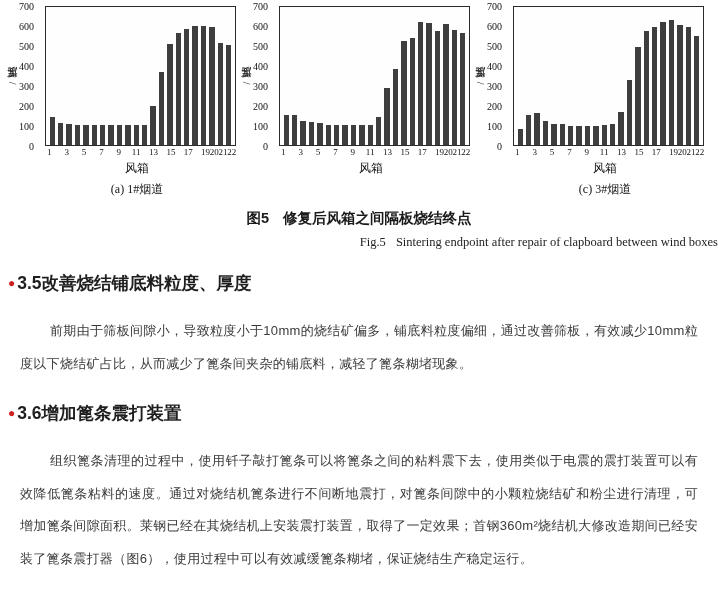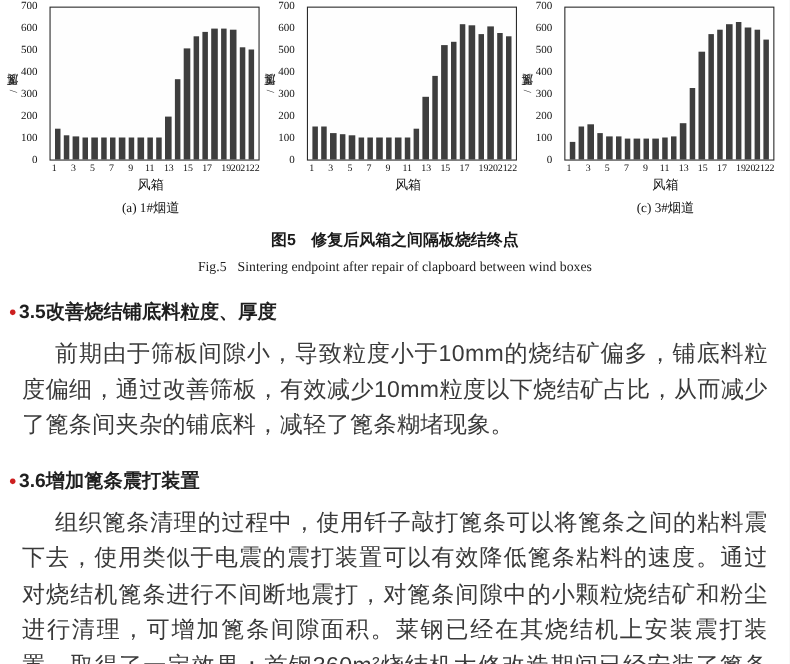--- a/index.html
+++ b/index.html
@@ -34,31 +34,31 @@
     font: 9px "Liberation Serif", serif; color: #111; }
   .xticks span { position: absolute; top: 1px; transform: translateX(-50%); }
   .xlabel { text-align: center; padding-left: 30px; margin-top: 3px;
     font: 12px "Liberation Serif", serif; color: #111; }
   .subcap { text-align: center; padding-left: 30px; margin-top: 4px;
     font: 12px "Liberation Serif", serif; color: #111; }
 
   .cap-cn { text-align: center; margin-top: 11px; font-size: 14.5px;
     font-weight: bold; color: #1a1a1a; }
   .cap-cn .cap-label { margin-right: 14px; }
-  .cap-en { text-align: center; margin-top: 7px;
+  .cap-en { text-align: right; margin-top: 7px;
     font: 12.5px "Liberation Serif", serif; color: #222; }
   .cap-en .cap-label { margin-right: 10px; }
 
   
   .sections { padding: 0 20px 0 8px; }
   .sec-heading { display: flex; align-items: center; margin-top: 21px;
     font-size: 17.5px; font-weight: bold; color: #1f1f1f; line-height: 24px; }
   .bullet { color: #cc1f1f; font-size: 12px; margin-right: 2px; line-height: 24px; }
-  .sec-body { margin-top: 11px; padding-left: 12px;
-    font-size: 21px; color: #3a3a3a; line-height: 32.5px;
+  .sec-body { margin-top: 20px; padding-left: 12px;
+    font-size: 13px; color: #3a3a3a; line-height: 32.5px;
     text-align: justify; text-indent: 30px; letter-spacing: 0.3px; }
 </style>
 </head>
 <body>
 
 <div class="page">
 
   <div class="figure-block">
     <div class="charts-row">
 

